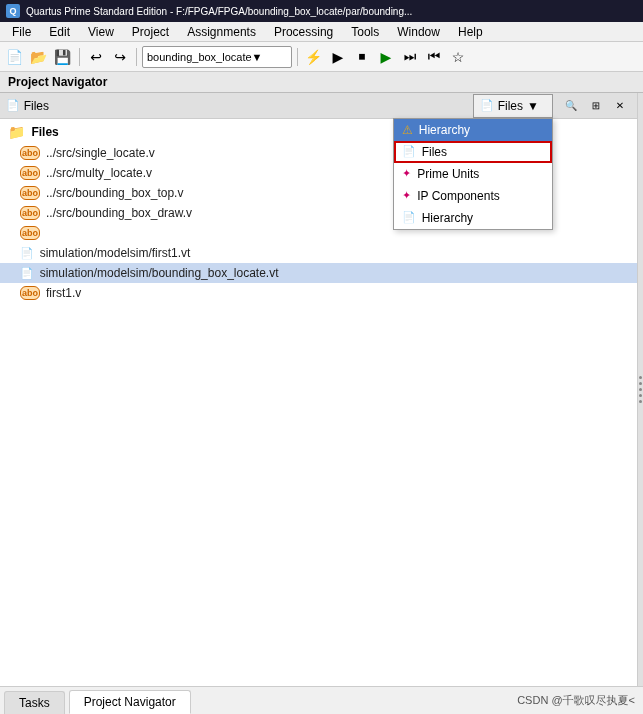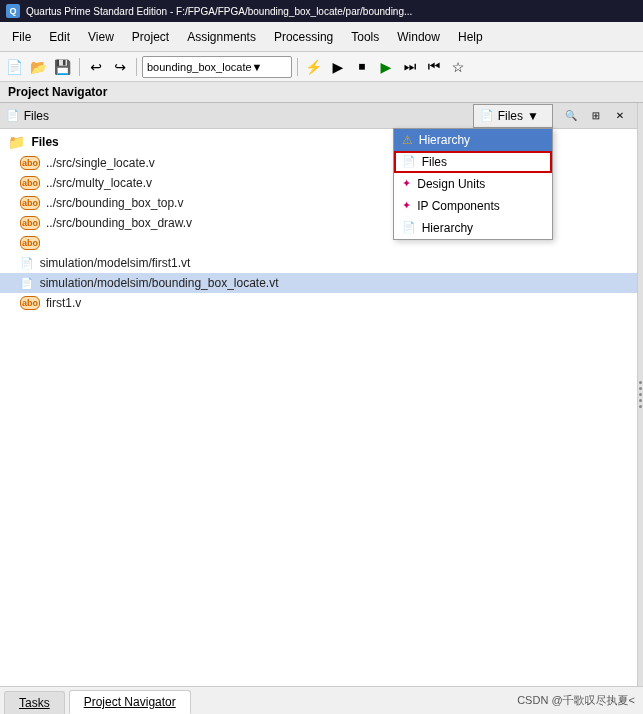--- a/index.html
+++ b/index.html
@@ -39,21 +39,21 @@
       font-weight: bold;
     }
     .title-bar-text {
       flex: 1;
       font-size: 10px;
     }
 
     
     .menu-bar {
       background: #f0f0f0;
-      height: 30px;
+      height: 20px;
       display: flex;
       align-items: center;
       padding: 0 4px;
       border-bottom: 1px solid #ccc;
       flex-shrink: 0;
       gap: 2px;
     }
     .menu-item {
       padding: 2px 8px;
       cursor: pointer;
@@ -226,21 +226,20 @@
     }
     .tab {
       padding: 4px 14px;
       border: 1px solid #ccc;
       border-bottom: none;
       background: #e0e0e0;
       cursor: pointer;
       font-size: 12px;
       border-radius: 3px 3px 0 0;
       margin-left: 4px;
-      text-decoration: underline;
     }
     .tab.active {
       background: white;
       border-bottom: 1px solid white;
     }
     .status-bar {
       margin-left: auto;
       padding-right: 8px;
       font-size: 11px;
       color: #555;
@@ -366,21 +365,21 @@
             <div class="dropdown-item selected">
               <span class="warn-icon">⚠</span>
               <span>Hierarchy</span>
             </div>
             <div class="dropdown-item highlighted">
               <span class="file-doc-icon">📄</span>
               <span>Files</span>
             </div>
             <div class="dropdown-item">
               <span class="design-icon">✦</span>
-              <span>Design Units</span>
+              <span>Prime Units</span>
             </div>
             <div class="dropdown-item">
               <span class="design-icon">✦</span>
               <span>IP Components</span>
             </div>
             <div class="dropdown-item">
               <span class="file-doc-icon">📄</span>
               <span>Hierarchy</span>
             </div>
           </div>

